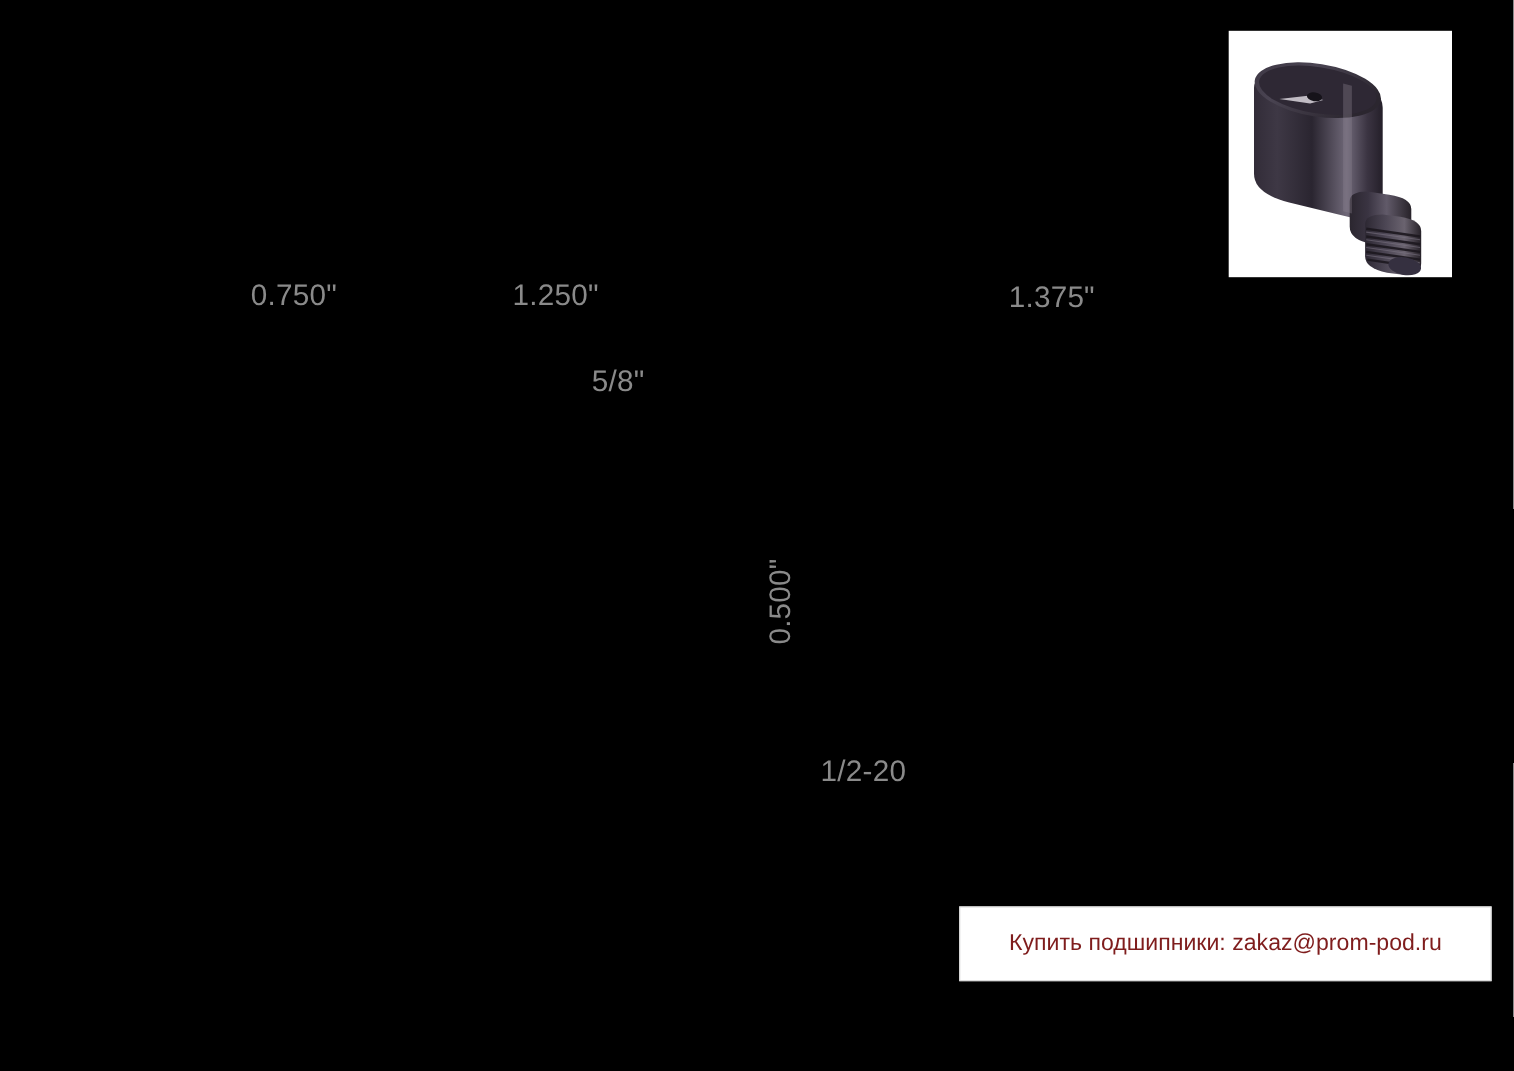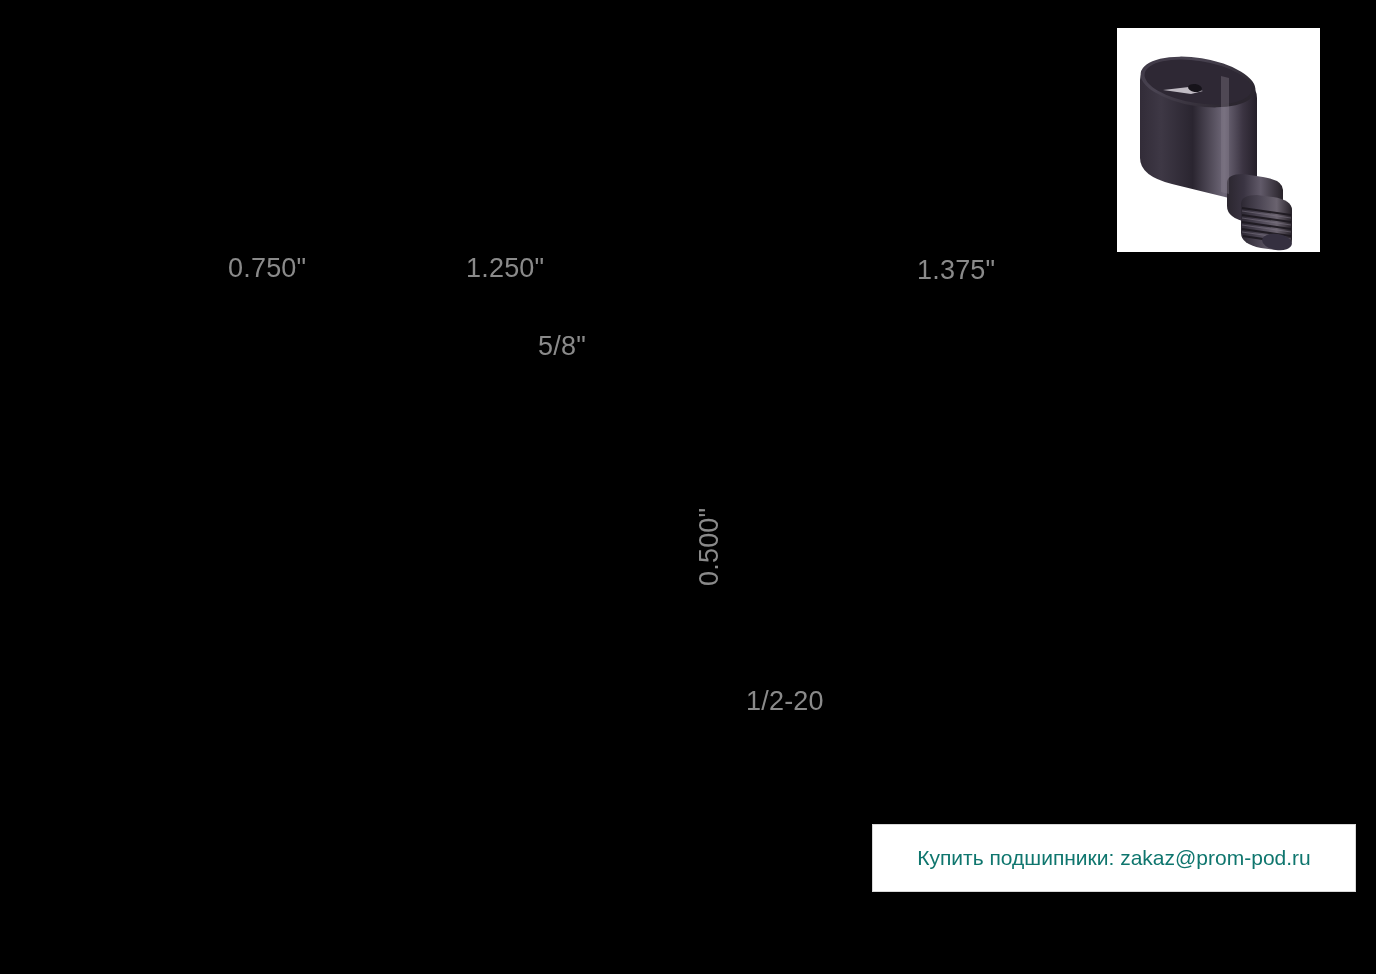--- a/index.html
+++ b/index.html
@@ -45,21 +45,21 @@
     top: 824px;
     width: 482px;
     height: 66px;
     background: #ffffff;
     border: 1px solid #d8d8d8;
     display: flex;
     align-items: center;
     justify-content: center;
   }
   #footer-banner .banner-text {
-    color: #0f766e;
+    color: #7f1d1d;
     font-size: 21px;
     font-family: "Liberation Sans", sans-serif;
     white-space: nowrap;
   }
 </style>
 </head>
 <body>
 
 <div id="page">
 

